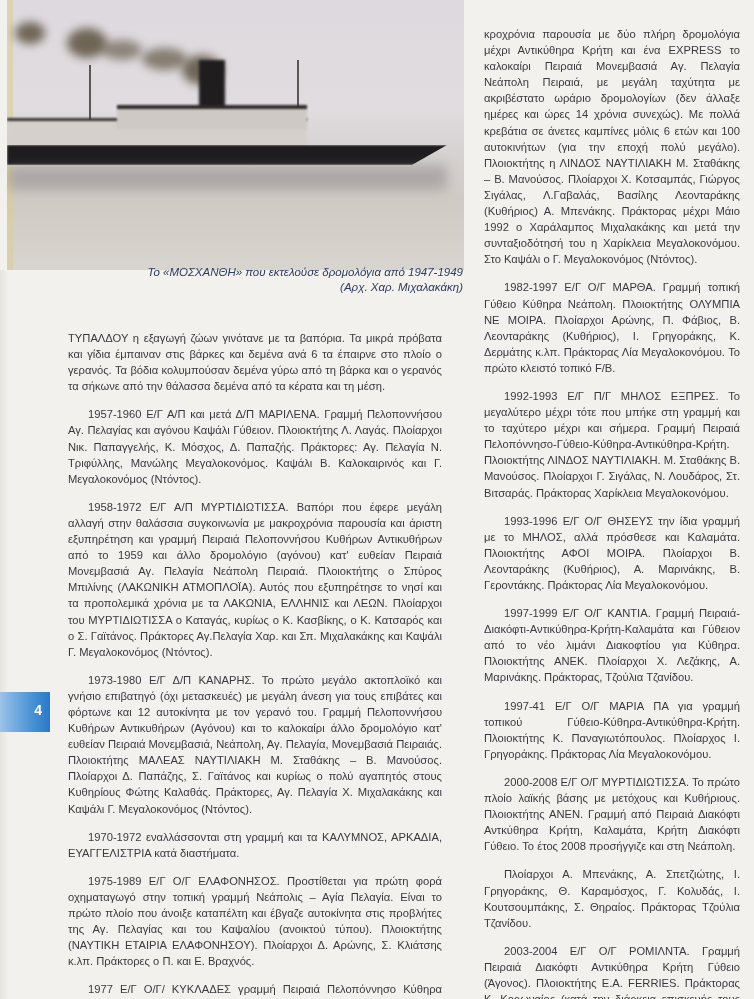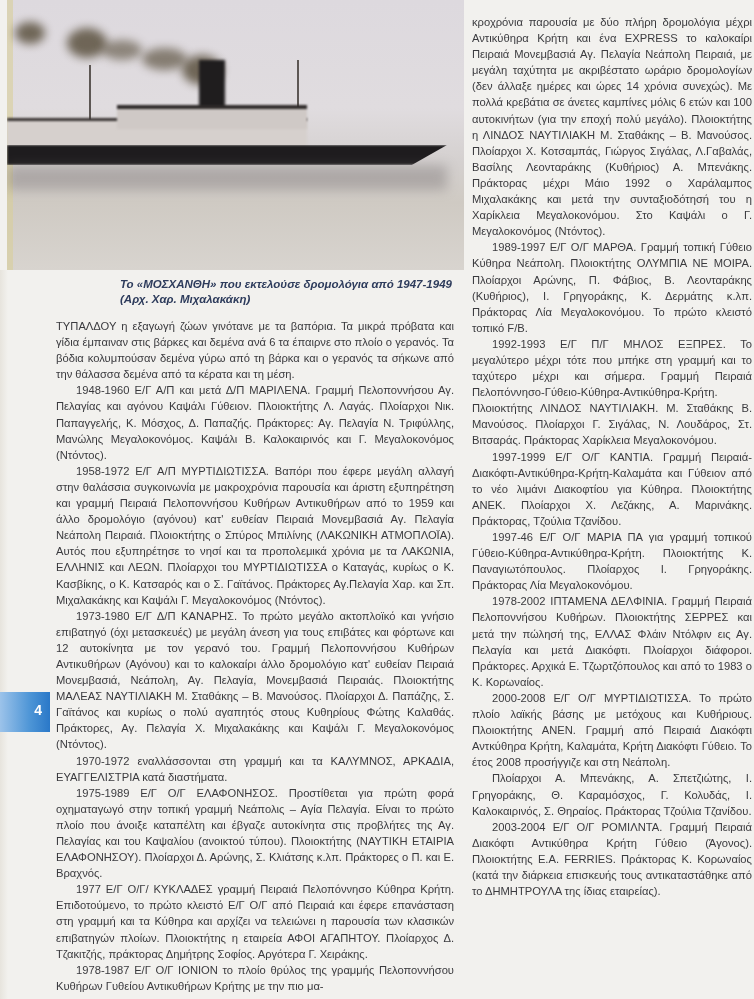--- a/index.html
+++ b/index.html
@@ -9,24 +9,24 @@
          background:linear-gradient(180deg,#ddd9de 0%,#e0dcdf 40%,#d4d0cf 60%,#cfcac3 75%,#d8d4cf 100%);}
   .photo .edge{position:absolute;left:0;top:0;width:6px;height:270px;background:#d9cf9a;opacity:.6;}
   .smoke{position:absolute;border-radius:50%;background:#4a3f2a;filter:blur(5px);opacity:.75;}
   .hull{position:absolute;left:0;top:145px;width:440px;height:20px;background:#1e1c1e;
         clip-path:polygon(0 0,100% 0,92% 100%,0 100%);filter:blur(1px);}
   .deck{position:absolute;left:0;top:118px;width:300px;height:28px;background:#d6d0cd;border-top:3px solid #3a3534;filter:blur(1.2px);}
   .deck2{position:absolute;left:110px;top:105px;width:190px;height:20px;background:#cfc9c6;border-top:4px solid #2e2a29;filter:blur(1.2px);}
   .funnel{position:absolute;left:192px;top:60px;width:26px;height:50px;background:#1f1d1e;filter:blur(1.5px);}
   .mast{position:absolute;width:2px;background:#5d5754;filter:blur(.6px);}
   .refl{position:absolute;left:0;top:165px;width:440px;height:25px;background:#6b6466;opacity:.35;filter:blur(6px);}
-  .caption{position:absolute;left:120px;top:277px;width:343px;text-align:left;font-style:italic;font-weight:bold;
+  .caption{position:absolute;left:120px;top:265px;width:343px;text-align:right;font-style:italic;font-weight:normal;
            font-size:11.5px;line-height:15px;color:#2e3c5c;}
   .col{position:absolute;font-size:11.2px;line-height:16.1px;text-align:justify;color:#3a3a3e;}
-  .col p{margin:0;}
+  .col p{margin:12px;}
   .col p.ind{text-indent:20px;}
   .left{left:56px;top:318px;width:398px;}
   .right{left:472px;top:14px;width:280px;}
   .pagetab{position:absolute;left:0;top:692px;width:50px;height:40px;
            background:linear-gradient(90deg,#9cc3ea 0%,#4d95d6 60%,#2a78c8 100%);}
   .pagenum{position:absolute;right:8px;top:10px;color:#fff;font-weight:bold;font-size:14px;}
   .leftedge{position:absolute;left:0;top:270px;width:8px;height:729px;background:linear-gradient(90deg,#e7e4dd,#f2f1ee);}
 </style>
 </head>
 <body>
@@ -53,33 +53,33 @@
 </div>
 
 <div class="leftedge"></div>
 
 <div class="pagetab">
   <span class="pagenum">4</span>
 </div>
 
 <div class="col left">
   <p>ΤΥΠΑΛΔΟΥ η εξαγωγή ζώων γινότανε με τα βαπόρια. Τα μικρά πρόβατα και γίδια έμπαιναν στις βάρκες και δεμένα ανά 6 τα έπαιρνε στο πλοίο ο γερανός. Τα βόδια κολυμπούσαν δεμένα γύρω από τη βάρκα και ο γερανός τα σήκωνε από την θάλασσα δεμένα από τα κέρατα και τη μέση.</p>
-  <p class="ind">1948-1960 Ε/Γ Α/Π και μετά Δ/Π ΜΑΡΙΛΕΝΑ. Γραμμή Πελοποννήσου Αγ. Πελαγίας και αγόνου Καψάλι Γύθειον. Πλοιοκτήτης Λ. Λαγάς. Πλοίαρχοι Νικ. Παπαγγελής, Κ. Μόσχος, Δ. Παπαζής. Πράκτορες: Αγ. Πελαγία Ν. Τριφύλλης, Μανώλης Μεγαλοκονόμος. Καψάλι Β. Καλοκαιρινός και Γ. Μεγαλοκονόμος (Ντόντος).</p>
+  <p class="ind">1957-1960 Ε/Γ Α/Π και μετά Δ/Π ΜΑΡΙΛΕΝΑ. Γραμμή Πελοποννήσου Αγ. Πελαγίας και αγόνου Καψάλι Γύθειον. Πλοιοκτήτης Λ. Λαγάς. Πλοίαρχοι Νικ. Παπαγγελής, Κ. Μόσχος, Δ. Παπαζής. Πράκτορες: Αγ. Πελαγία Ν. Τριφύλλης, Μανώλης Μεγαλοκονόμος. Καψάλι Β. Καλοκαιρινός και Γ. Μεγαλοκονόμος (Ντόντος).</p>
   <p class="ind">1958-1972 Ε/Γ Α/Π ΜΥΡΤΙΔΙΩΤΙΣΣΑ. Βαπόρι που έφερε μεγάλη αλλαγή στην θαλάσσια συγκοινωνία με μακροχρόνια παρουσία και άριστη εξυπηρέτηση και γραμμή Πειραιά Πελοποννήσου Κυθήρων Αντικυθήρων από το 1959 και άλλο δρομολόγιο (αγόνου) κατ' ευθείαν Πειραιά Μονεμβασιά Αγ. Πελαγία Νεάπολη Πειραιά. Πλοιοκτήτης ο Σπύρος Μπιλίνης (ΛΑΚΩΝΙΚΗ ΑΤΜΟΠΛΟΪΑ). Αυτός που εξυπηρέτησε το νησί και τα προπολεμικά χρόνια με τα ΛΑΚΩΝΙΑ, ΕΛΛΗΝΙΣ και ΛΕΩΝ. Πλοίαρχοι του ΜΥΡΤΙΔΙΩΤΙΣΣΑ ο Καταγάς, κυρίως ο Κ. Κασβίκης, ο Κ. Κατσαρός και ο Σ. Γαϊτάνος. Πράκτορες Αγ.Πελαγία Χαρ. και Σπ. Μιχαλακάκης και Καψάλι Γ. Μεγαλοκονόμος (Ντόντος).</p>
   <p class="ind">1973-1980 Ε/Γ Δ/Π ΚΑΝΑΡΗΣ. Το πρώτο μεγάλο ακτοπλοϊκό και γνήσιο επιβατηγό (όχι μετασκευές) με μεγάλη άνεση για τους επιβάτες και φόρτωνε και 12 αυτοκίνητα με τον γερανό του. Γραμμή Πελοποννήσου Κυθήρων Αντικυθήρων (Αγόνου) και το καλοκαίρι άλλο δρομολόγιο κατ' ευθείαν Πειραιά Μονεμβασιά, Νεάπολη, Αγ. Πελαγία, Μονεμβασιά Πειραιάς. Πλοιοκτήτης ΜΑΛΕΑΣ ΝΑΥΤΙΛΙΑΚΗ Μ. Σταθάκης – Β. Μανούσος. Πλοίαρχοι Δ. Παπάζης, Σ. Γαϊτάνος και κυρίως ο πολύ αγαπητός στους Κυθηρίους Φώτης Καλαθάς. Πράκτορες, Αγ. Πελαγία Χ. Μιχαλακάκης και Καψάλι Γ. Μεγαλοκονόμος (Ντόντος).</p>
   <p class="ind">1970-1972 εναλλάσσονται στη γραμμή και τα ΚΑΛΥΜΝΟΣ, ΑΡΚΑΔΙΑ, ΕΥΑΓΓΕΛΙΣΤΡΙΑ κατά διαστήματα.</p>
   <p class="ind">1975-1989 Ε/Γ Ο/Γ ΕΛΑΦΟΝΗΣΟΣ. Προστίθεται για πρώτη φορά οχηματαγωγό στην τοπική γραμμή Νεάπολις – Αγία Πελαγία. Είναι το πρώτο πλοίο που άνοιξε καταπέλτη και έβγαζε αυτοκίνητα στις προβλήτες της Αγ. Πελαγίας και του Καψαλίου (ανοικτού τύπου). Πλοιοκτήτης (ΝΑΥΤΙΚΗ ΕΤΑΙΡΙΑ ΕΛΑΦΟΝΗΣΟΥ). Πλοίαρχοι Δ. Αρώνης, Σ. Κλιάτσης κ.λπ. Πράκτορες ο Π. και Ε. Βραχνός.</p>
   <p class="ind">1977 Ε/Γ Ο/Γ/ ΚΥΚΛΑΔΕΣ γραμμή Πειραιά Πελοπόννησο Κύθηρα Κρήτη. Επιδοτούμενο, το πρώτο κλειστό Ε/Γ Ο/Γ από Πειραιά και έφερε επανάσταση στη γραμμή και τα Κύθηρα και αρχίζει να τελειώνει η παρουσία των κλασικών επιβατηγών πλοίων. Πλοιοκτήτης η εταιρεία ΑΦΟΙ ΑΓΑΠΗΤΟΥ. Πλοίαρχος Δ. Τζακιτζής, πράκτορας Δημήτρης Σοφίος. Αργότερα Γ. Χειράκης.</p>
   <p class="ind">1978-1987 Ε/Γ Ο/Γ ΙΟΝΙΟΝ το πλοίο θρύλος της γραμμής Πελοποννήσου Κυθήρων Γυθείου Αντικυθήρων Κρήτης με την πιο μα-</p>
 </div>
 
 <div class="col right">
   <p>κροχρόνια παρουσία με δύο πλήρη δρομολόγια μέχρι Αντικύθηρα Κρήτη και ένα EXPRESS το καλοκαίρι Πειραιά Μονεμβασιά Αγ. Πελαγία Νεάπολη Πειραιά, με μεγάλη ταχύτητα με ακριβέστατο ωράριο δρομολογίων (δεν άλλαξε ημέρες και ώρες 14 χρόνια συνεχώς). Με πολλά κρεβάτια σε άνετες καμπίνες μόλις 6 ετών και 100 αυτοκινήτων (για την εποχή πολύ μεγάλο). Πλοιοκτήτης η ΛΙΝΔΟΣ ΝΑΥΤΙΛΙΑΚΗ Μ. Σταθάκης – Β. Μανούσος. Πλοίαρχοι Χ. Κοτσαμπάς, Γιώργος Σιγάλας, Λ.Γαβαλάς, Βασίλης Λεονταράκης (Κυθήριος) Α. Μπενάκης. Πράκτορας μέχρι Μάιο 1992 ο Χαράλαμπος Μιχαλακάκης και μετά την συνταξιοδότησή του η Χαρίκλεια Μεγαλοκονόμου. Στο Καψάλι ο Γ. Μεγαλοκονόμος (Ντόντος).</p>
-  <p class="ind">1989-1997 Ε/Γ Ο/Γ ΜΑΡΘΑ. Γραμμή τοπική Γύθειο Κύθηρα Νεάπολη. Πλοιοκτήτης ΟΛΥΜΠΙΑ ΝΕ ΜΟΙΡΑ. Πλοίαρχοι Αρώνης, Π. Φάβιος, Β. Λεονταράκης (Κυθήριος), Ι. Γρηγοράκης, Κ. Δερμάτης κ.λπ. Πράκτορας Λία Μεγαλοκονόμου. Το πρώτο κλειστό τοπικό F/B.</p>
+  <p class="ind">1982-1997 Ε/Γ Ο/Γ ΜΑΡΘΑ. Γραμμή τοπική Γύθειο Κύθηρα Νεάπολη. Πλοιοκτήτης ΟΛΥΜΠΙΑ ΝΕ ΜΟΙΡΑ. Πλοίαρχοι Αρώνης, Π. Φάβιος, Β. Λεονταράκης (Κυθήριος), Ι. Γρηγοράκης, Κ. Δερμάτης κ.λπ. Πράκτορας Λία Μεγαλοκονόμου. Το πρώτο κλειστό τοπικό F/B.</p>
   <p class="ind">1992-1993 Ε/Γ Π/Γ ΜΗΛΟΣ ΕΞΠΡΕΣ. Το μεγαλύτερο μέχρι τότε που μπήκε στη γραμμή και το ταχύτερο μέχρι και σήμερα. Γραμμή Πειραιά Πελοπόννησο-Γύθειο-Κύθηρα-Αντικύθηρα-Κρήτη. Πλοιοκτήτης ΛΙΝΔΟΣ ΝΑΥΤΙΛΙΑΚΗ. Μ. Σταθάκης Β. Μανούσος. Πλοίαρχοι Γ. Σιγάλας, Ν. Λουδάρος, Στ. Βιτσαράς. Πράκτορας Χαρίκλεια Μεγαλοκονόμου.</p>
+  <p class="ind">1993-1996 Ε/Γ Ο/Γ ΘΗΣΕΥΣ την ίδια γραμμή με το ΜΗΛΟΣ, αλλά πρόσθεσε και Καλαμάτα. Πλοιοκτήτης ΑΦΟΙ ΜΟΙΡΑ. Πλοίαρχοι Β. Λεονταράκης (Κυθήριος), Α. Μαρινάκης, Β. Γεροντάκης. Πράκτορας Λία Μεγαλοκονόμου.</p>
   <p class="ind">1997-1999 Ε/Γ Ο/Γ ΚΑΝΤΙΑ. Γραμμή Πειραιά-Διακόφτι-Αντικύθηρα-Κρήτη-Καλαμάτα και Γύθειον από το νέο λιμάνι Διακοφτίου για Κύθηρα. Πλοιοκτήτης ΑΝΕΚ. Πλοίαρχοι Χ. Λεζάκης, Α. Μαρινάκης. Πράκτορας, Τζούλια Τζανίδου.</p>
-  <p class="ind">1997-46 Ε/Γ Ο/Γ ΜΑΡΙΑ ΠΑ για γραμμή τοπικού Γύθειο-Κύθηρα-Αντικύθηρα-Κρήτη. Πλοιοκτήτης Κ. Παναγιωτόπουλος. Πλοίαρχος Ι. Γρηγοράκης. Πράκτορας Λία Μεγαλοκονόμου.</p>
-  <p class="ind">1978-2002 ΙΠΤΑΜΕΝΑ ΔΕΛΦΙΝΙΑ. Γραμμή Πειραιά Πελοποννήσου Κυθήρων. Πλοιοκτήτης ΣΕΡΡΕΣ και μετά την πώλησή της, ΕΛΛΑΣ Φλάιν Ντόλφιν εις Αγ. Πελαγία και μετά Διακόφτι. Πλοίαρχοι διάφοροι. Πράκτορες. Αρχικά Ε. Τζωρτζόπουλος και από το 1983 ο Κ. Κορωναίος.</p>
+  <p class="ind">1997-41 Ε/Γ Ο/Γ ΜΑΡΙΑ ΠΑ για γραμμή τοπικού Γύθειο-Κύθηρα-Αντικύθηρα-Κρήτη. Πλοιοκτήτης Κ. Παναγιωτόπουλος. Πλοίαρχος Ι. Γρηγοράκης. Πράκτορας Λία Μεγαλοκονόμου.</p>
   <p class="ind">2000-2008 Ε/Γ Ο/Γ ΜΥΡΤΙΔΙΩΤΙΣΣΑ. Το πρώτο πλοίο λαϊκής βάσης με μετόχους και Κυθήριους. Πλοιοκτήτης ΑΝΕΝ. Γραμμή από Πειραιά Διακόφτι Αντκύθηρα Κρήτη, Καλαμάτα, Κρήτη Διακόφτι Γύθειο. Το έτος 2008 προσήγγιζε και στη Νεάπολη.</p>
-  <p class="ind">Πλοίαρχοι Α. Μπενάκης, Α. Σπετζιώτης, Ι. Γρηγοράκης, Θ. Καραμόσχος, Γ. Κολυδάς, Ι. Καλοκαιρινός, Σ. Θηραίος. Πράκτορας Τζούλια Τζανίδου.</p>
+  <p class="ind">Πλοίαρχοι Α. Μπενάκης, Α. Σπετζιώτης, Ι. Γρηγοράκης, Θ. Καραμόσχος, Γ. Κολυδάς, Ι. Κουτσουμπάκης, Σ. Θηραίος. Πράκτορας Τζούλια Τζανίδου.</p>
   <p class="ind">2003-2004 Ε/Γ Ο/Γ ΡΟΜΙΛΝΤΑ. Γραμμή Πειραιά Διακόφτι Αντικύθηρα Κρήτη Γύθειο (Άγονος). Πλοιοκτήτης Ε.Α. FERRIES. Πράκτορας Κ. Κορωναίος (κατά την διάρκεια επισκευής τους αντικαταστάθηκε από το ΔΗΜΗΤΡΟΥΛΑ της ίδιας εταιρείας).</p>
 
 </div>
 
 </body></html>

